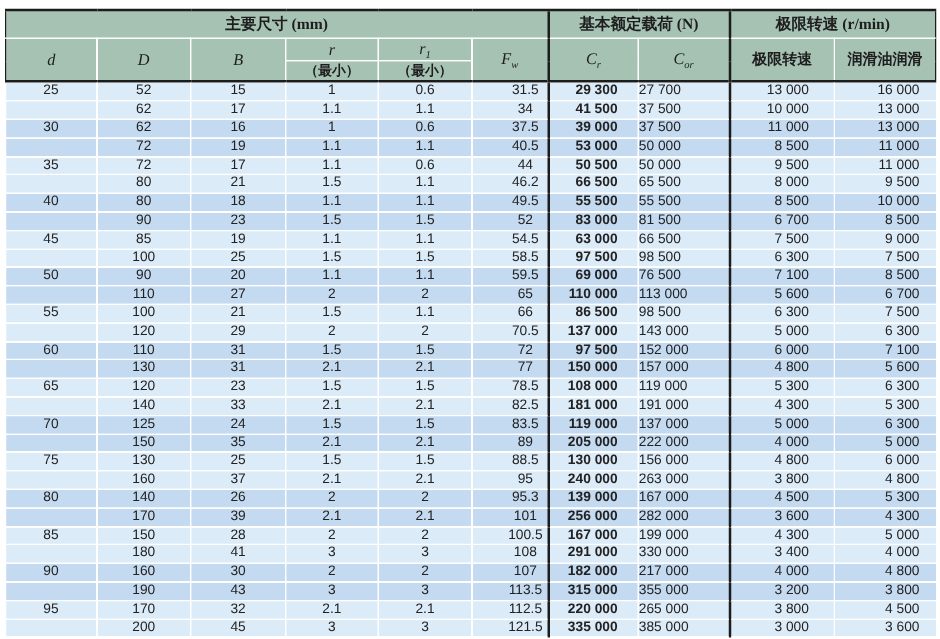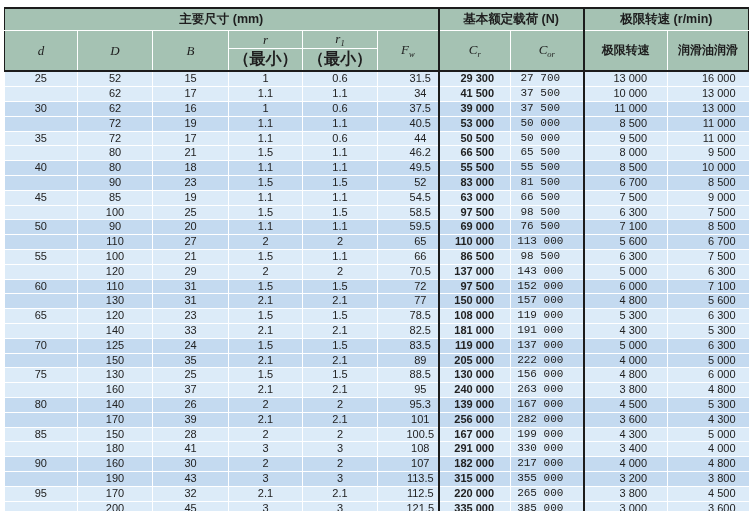--- a/index.html
+++ b/index.html
@@ -34,25 +34,26 @@
     padding: 0;
     overflow: hidden;
     white-space: nowrap;
   }
   tr.h1 th {
     border-top: 2px solid var(--border-dark);
     border-bottom: 1px solid #fff;
     height: 21px;
     font-size: 12.5px;
     text-align: center;
+    font-family: Liberation Serif, serif;
   }
   tr.h2a th { height: 12px; text-align: center; font-size: 12px; vertical-align: middle; }
   tr.h2b th { height: 13px; text-align: center; }
   th.rcell { border-bottom: 1px solid #fff; }
-  th.min { font-size: 16px; font-weight: bold; }
+  th.min { font-size: 11px; font-weight: bold; }
   th.cn { font-size: 12px; }
   .wL   { border-left: 1px solid #fff; }
   .divL { border-left: 2px solid var(--border-dark); }
   .edgeL{ border-left: 1px solid var(--border-dark); }
   .edgeR{ border-right: 1px solid var(--border-dark); margin-left: 13px; }
   .var {
     font-family: "Liberation Serif", "DejaVu Serif", serif;
     font-style: italic;
     font-weight: normal;
     font-size: 13px;
@@ -76,21 +77,21 @@
     overflow: hidden;
   }
   tbody tr.grp-light td { background: var(--row-light); }
   tbody tr.grp-dark  td { background: var(--row-dark); }
   tbody tr:first-child td { border-top: 2px solid var(--border-dark); }
   tbody td + td { border-left: 1px solid #fff; }
   tbody td.c6, tbody td.c8 { border-left: 2px solid var(--border-dark); }
   .c0,.c1,.c2,.c3,.c4 { text-align: center; }
   .c5 { text-align: center;  padding-left: 25px; }
   .c6 { text-align: right; padding-right: 16px; font-weight: bold; }
-  .c7 { text-align: center; padding-right: 13px; font-family: Liberation Mono, monospace; }
+  .c7 { text-align: left; padding-right: 13px; }
   .c8 { text-align: right; padding-right: 20px; }
   .c9 { text-align: right; padding-right: 13px; }
 </style>
 </head>
 <body>
 
 <div class="page">
   <table class="spec">
     <colgroup>
       <col style="width:73px">

